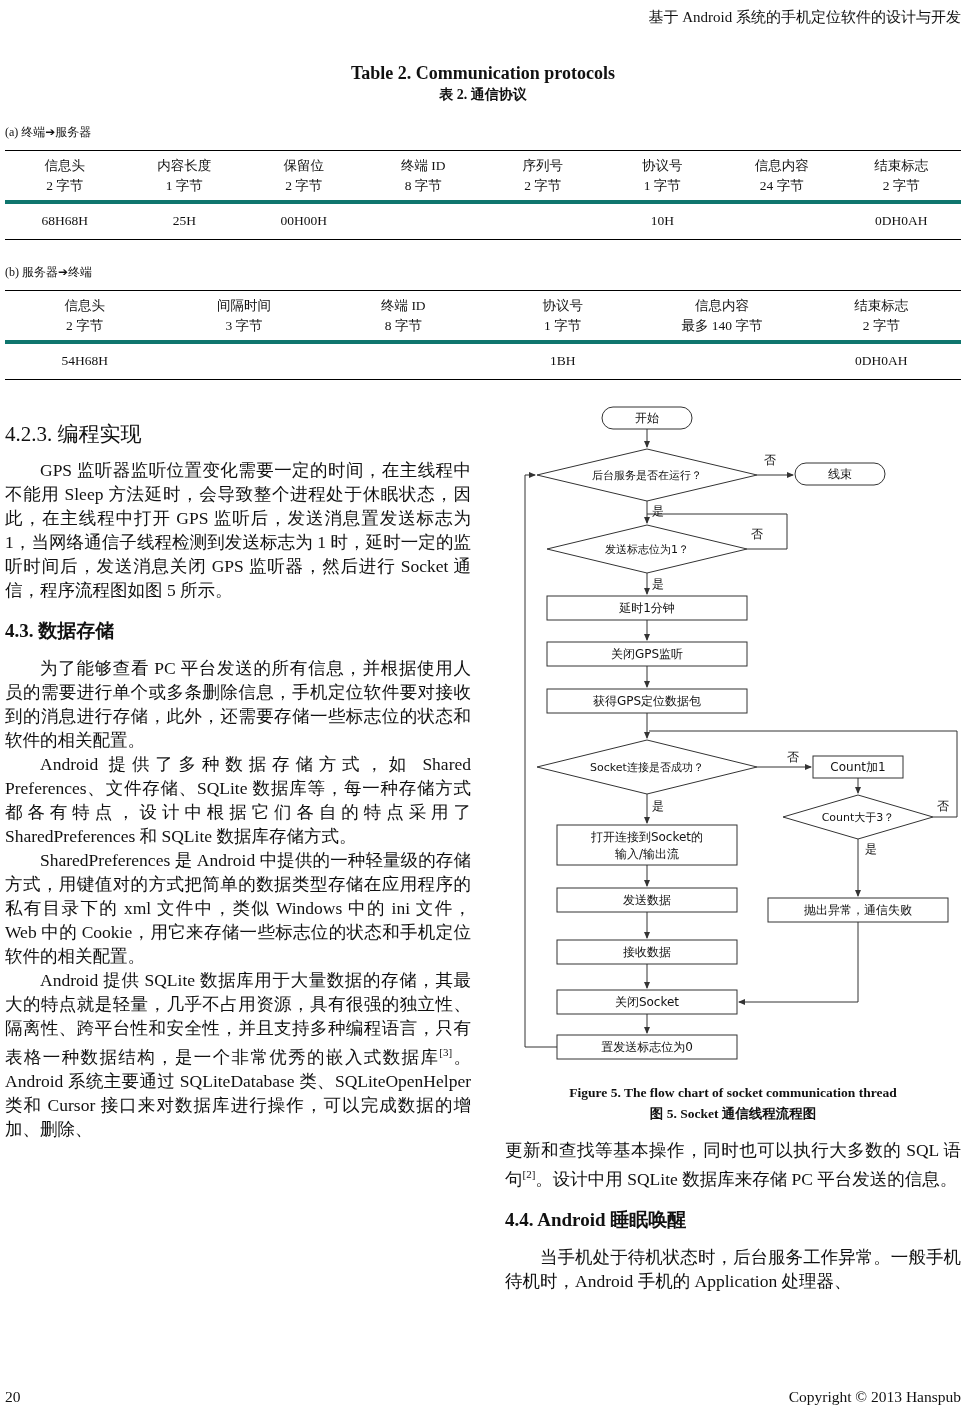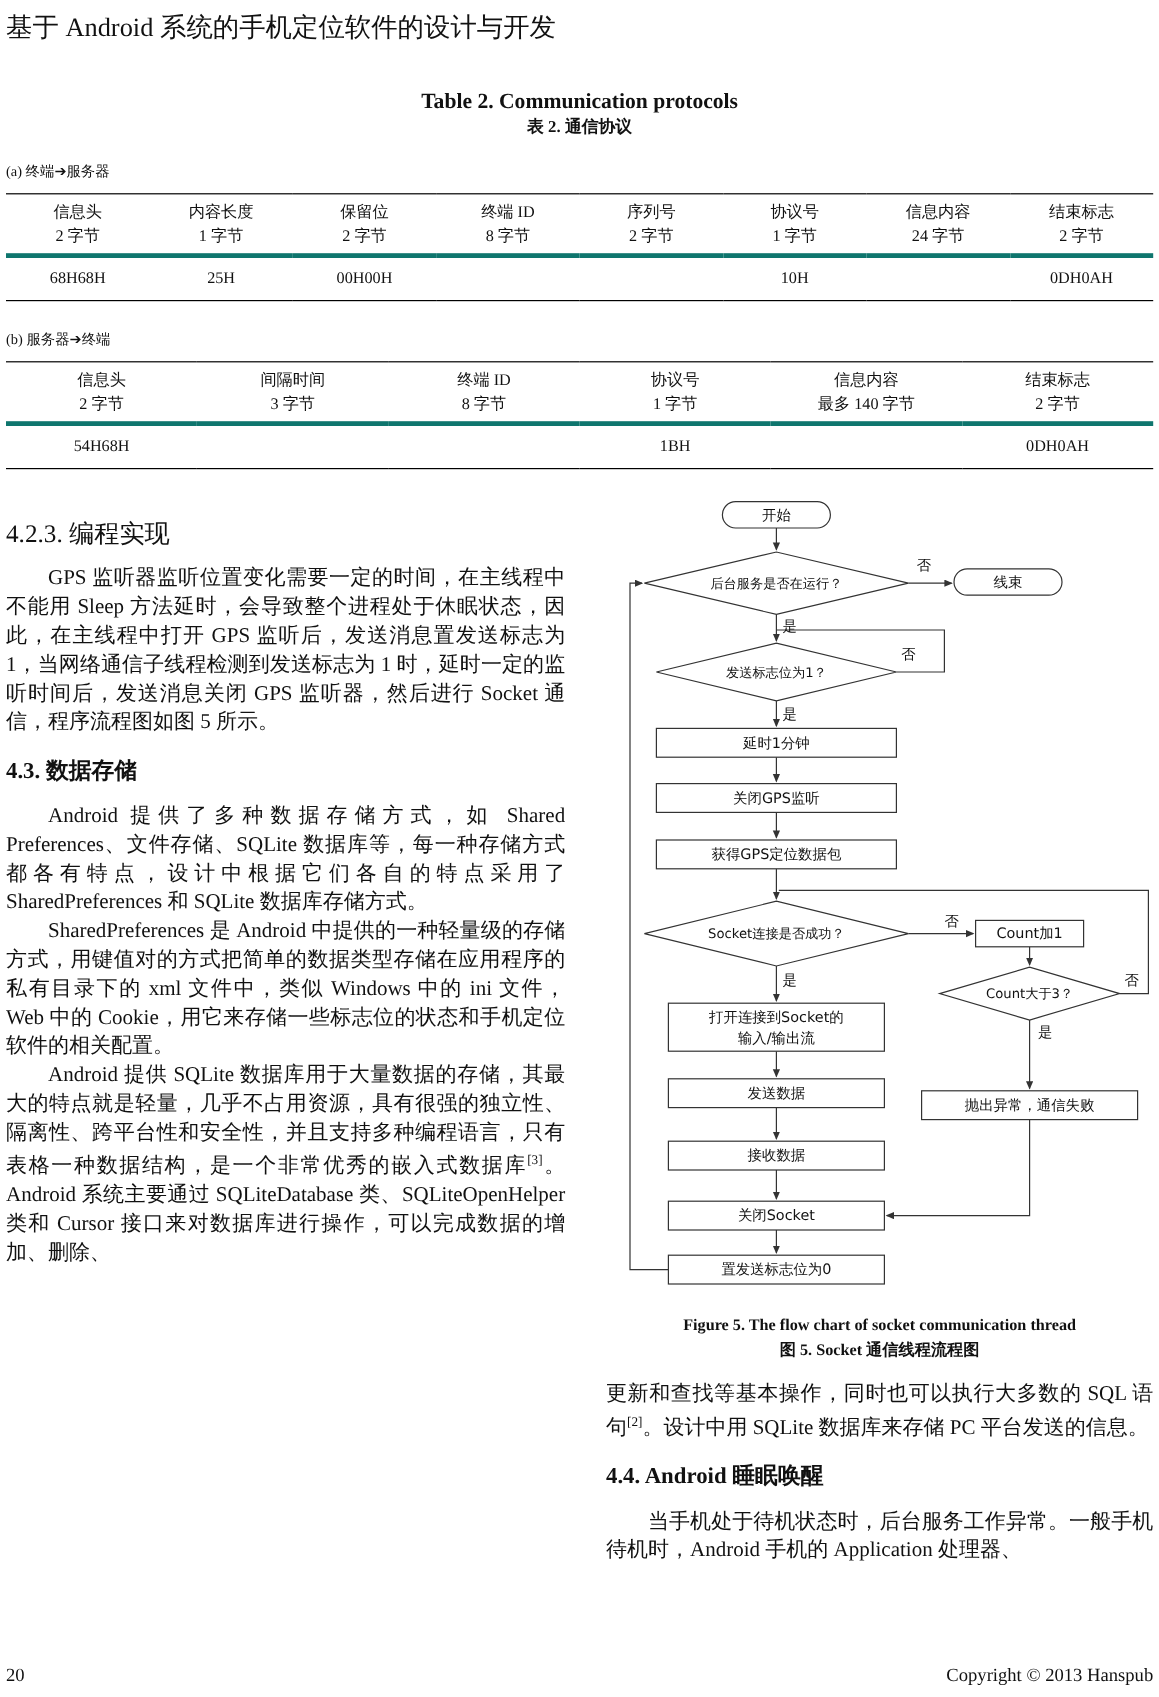--- a/index.html
+++ b/index.html
@@ -3,21 +3,21 @@
 <meta charset="utf-8">
 <style>
   * { margin:0; padding:0; box-sizing:border-box; }
   html,body { background:#ffffff; }
   .page {
     width:966px; height:1414px; position:relative; overflow:hidden;
     background:#ffffff; color:#111;
     font-family:"Liberation Serif","DejaVu Serif",serif;
     padding:6px 5px 0 5px; margin:0 auto;
   }
-  .header-title { text-align:left; font-size:22px; padding-top:2px; }
+  .header-title { text-align:right; font-size:15px; padding-top:2px; }
   .tbl-title-en { text-align:center; font-weight:bold; font-size:18px; margin-top:36px; }
   .tbl-title-zh { text-align:center; font-weight:bold; font-size:14px; margin-top:2px; }
   .part-caption { text-align:left; font-size:12px; margin-top:20px; }
   .part-caption.b { margin-top:24px; }
   table.proto {
     width:100%; border-collapse:collapse; table-layout:fixed;
     margin-top:9px; font-size:13.5px; text-align:center;
     border-top:1px solid #000; border-bottom:1px solid #000;
   }
   table.proto thead tr { border-bottom:4px solid #0f766e; }
@@ -148,20 +148,21 @@
       </tr>
     </tbody>
   </table>
 
   <div class="columns">
 
     <div class="col-left">
       <h3 class="h-sub">4.2.3. 编程实现</h3>
       <p>GPS 监听器监听位置变化需要一定的时间，在主线程中不能用 Sleep 方法延时，会导致整个进程处于休眠状态，因此，在主线程中打开 GPS 监听后，发送消息置发送标志为 1，当网络通信子线程检测到发送标志为 1 时，延时一定的监听时间后，发送消息关闭 GPS 监听器，然后进行 Socket 通信，程序流程图如图 5 所示。</p>
       <h2 class="h-sec">4.3. 数据存储</h2>
+      <p>为了能够查看 PC 平台发送的所有信息，并根据使用人员的需要进行单个或多条删除信息，手机定位软件要对接收到的消息进行存储，此外，还需要存储一些标志位的状态和软件的相关配置。</p>
       <p>Android 提供了多种数据存储方式，如 Shared Preferences、文件存储、SQLite 数据库等，每一种存储方式都各有特点，设计中根据它们各自的特点采用了 SharedPreferences 和 SQLite 数据库存储方式。</p>
       <p>SharedPreferences 是 Android 中提供的一种轻量级的存储方式，用键值对的方式把简单的数据类型存储在应用程序的私有目录下的 xml 文件中，类似 Windows 中的 ini 文件，Web 中的 Cookie，用它来存储一些标志位的状态和手机定位软件的相关配置。</p>
       <p><span>Android 提供 SQLite 数据库用于大量数据的存储，其最大的特点就是轻量，几乎不占用资源，具有很强的独立性、隔离性、跨平台性和安全性，并且支持多种编程语言，只有表格一种数据结构，是一个非常优秀的嵌入式数据库</span><sup>[3]</sup><span>。Android 系统主要通过 SQLiteDatabase 类、SQLiteOpenHelper 类和 Cursor 接口来对数据库进行操作，可以完成数据的增加、删除、</span></p>
     </div>
 
     <div class="col-gap"></div>
 
     <div class="col-right">
 
       <div class="flow-wrap">

